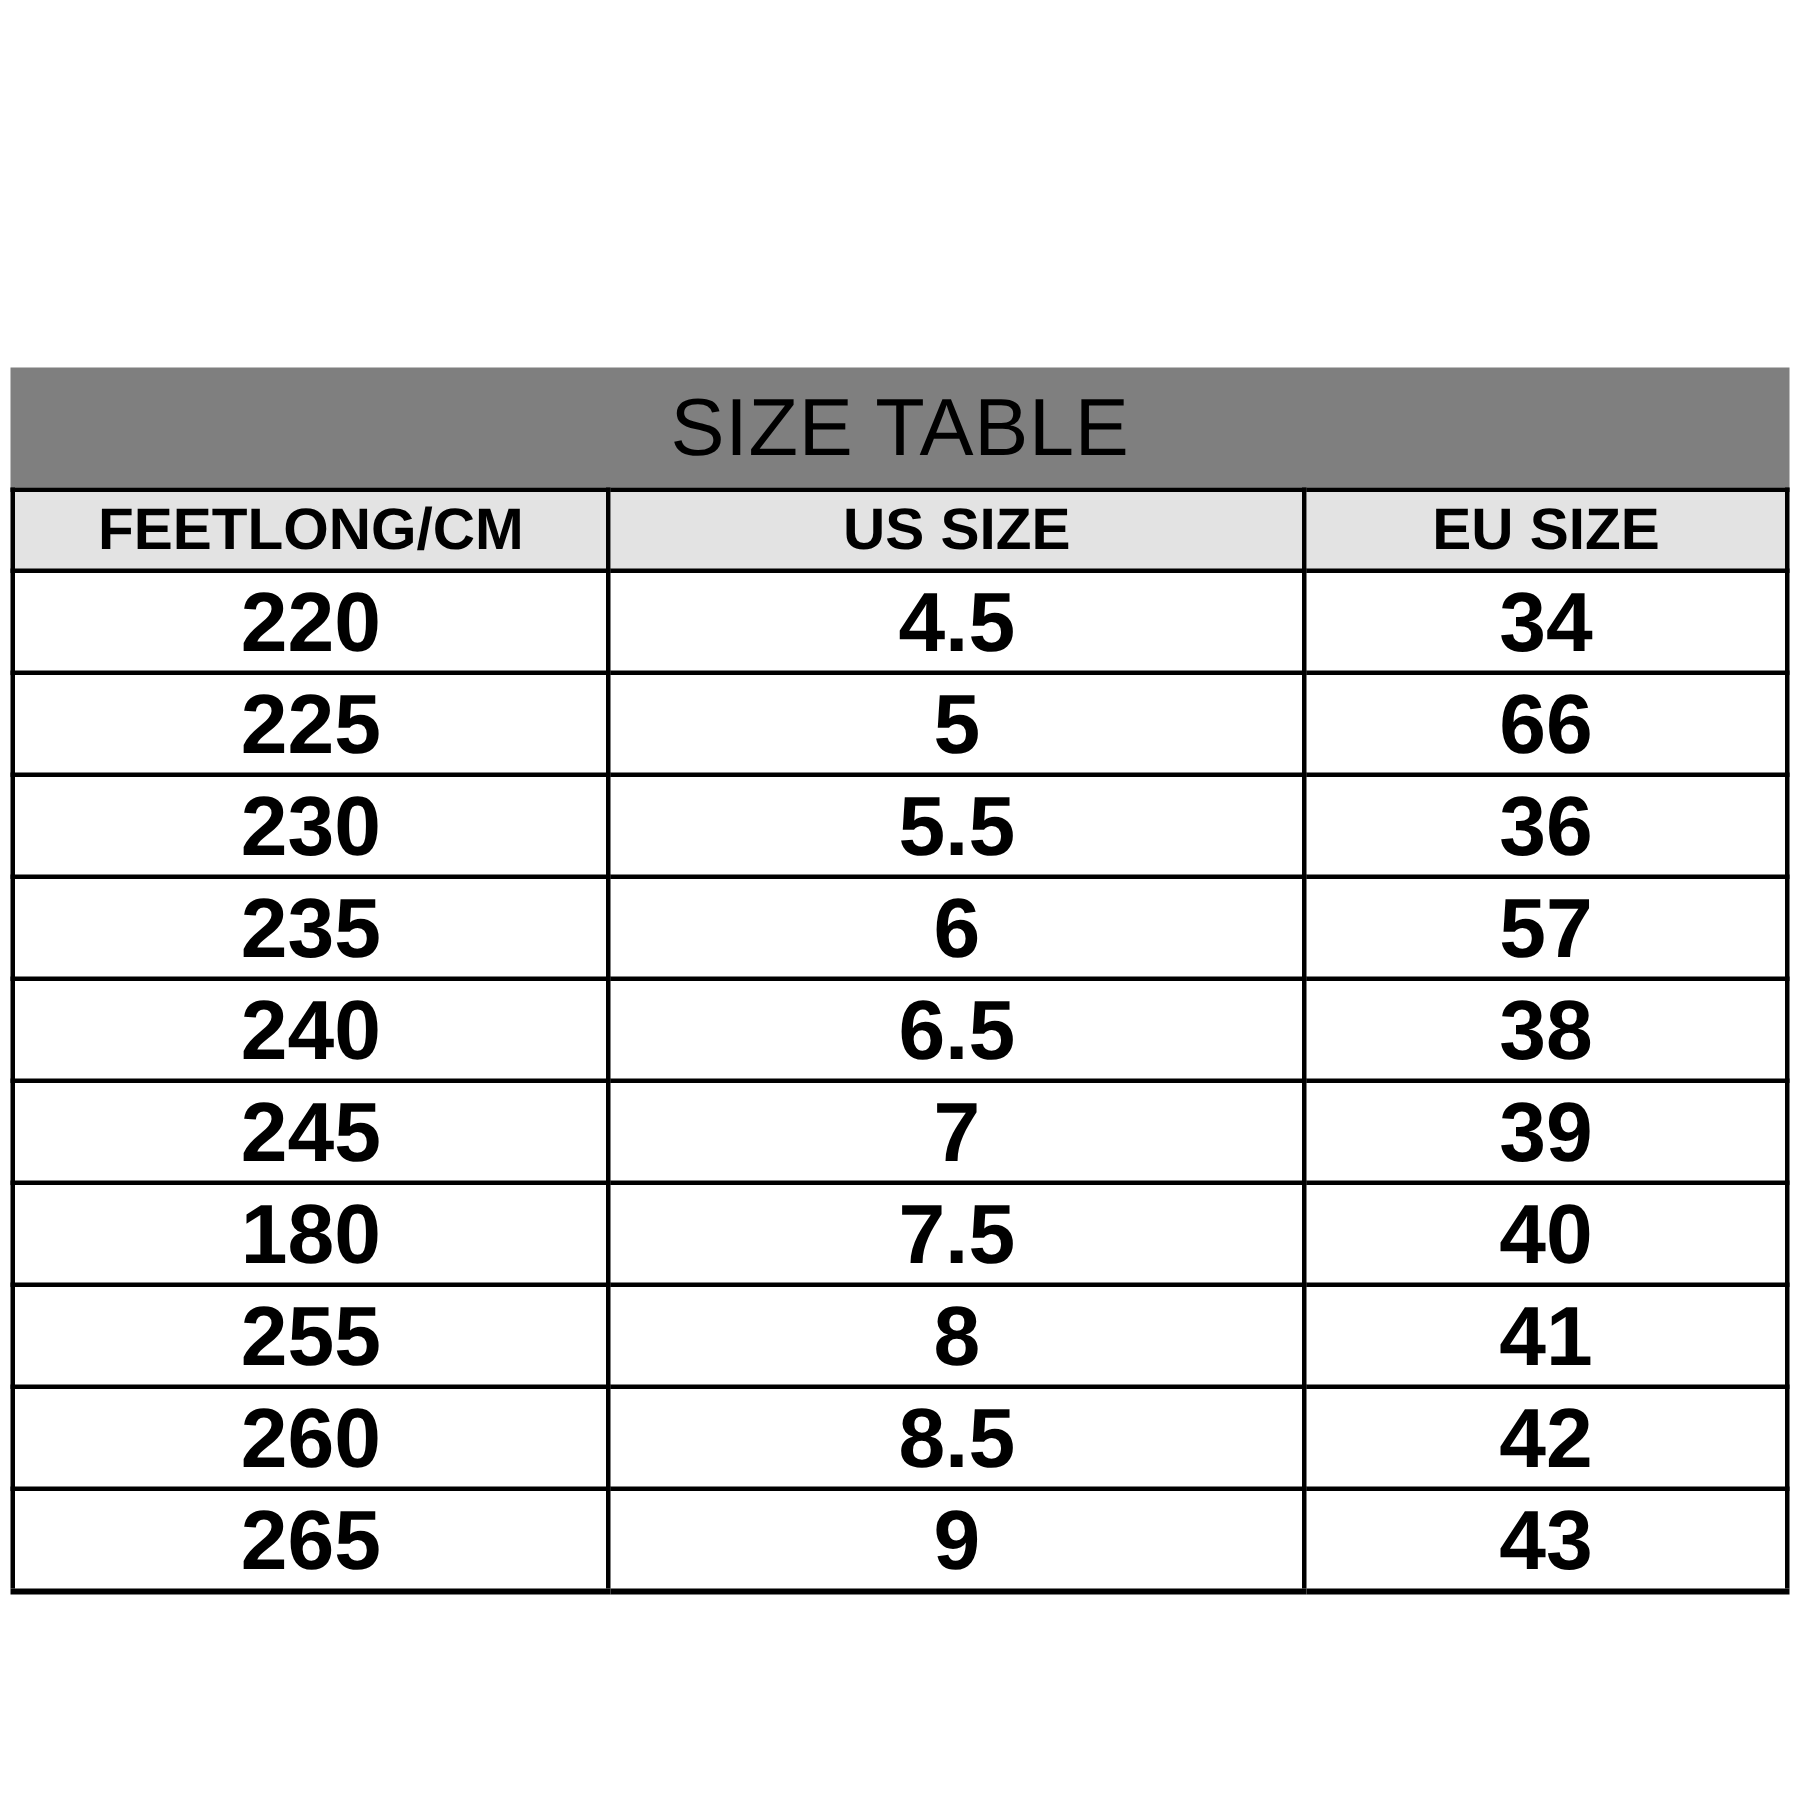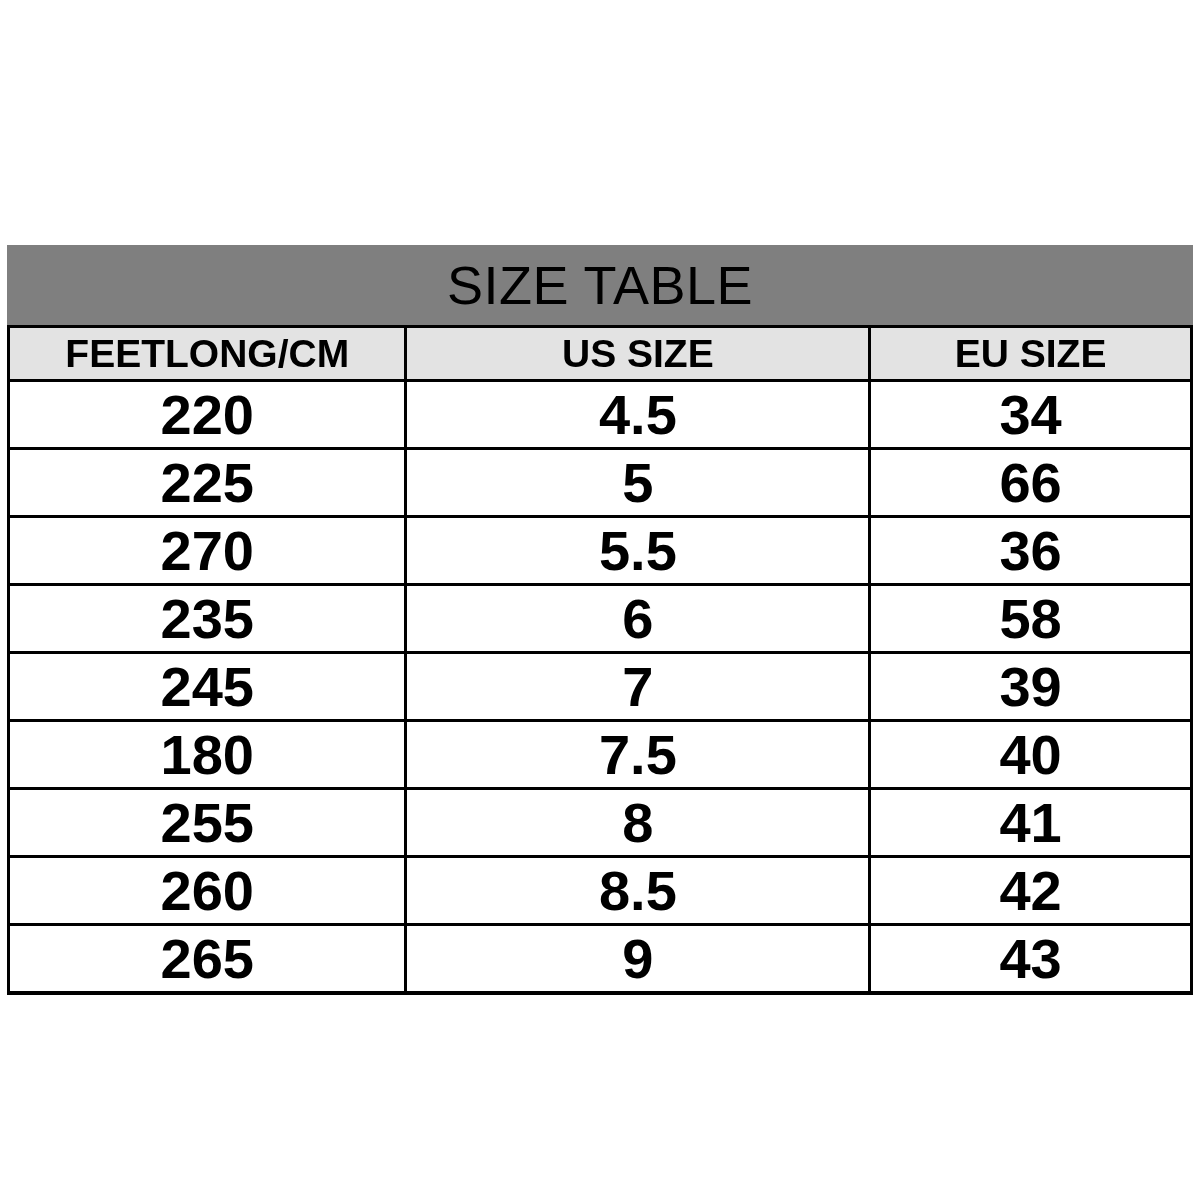--- a/index.html
+++ b/index.html
@@ -95,28 +95,33 @@
           <td>220</td>
           <td>4.5</td>
           <td>34</td>
         </tr>
         <tr>
           <td>225</td>
           <td>5</td>
           <td>66</td>
         </tr>
         <tr>
-          <td>270</td>
+          <td>230</td>
           <td>5.5</td>
           <td>36</td>
         </tr>
         <tr>
           <td>235</td>
           <td>6</td>
-          <td>58</td>
+          <td>57</td>
+        </tr>
+        <tr>
+          <td>240</td>
+          <td>6.5</td>
+          <td>38</td>
         </tr>
         <tr>
           <td>245</td>
           <td>7</td>
           <td>39</td>
         </tr>
         <tr>
           <td>180</td>
           <td>7.5</td>
           <td>40</td>

